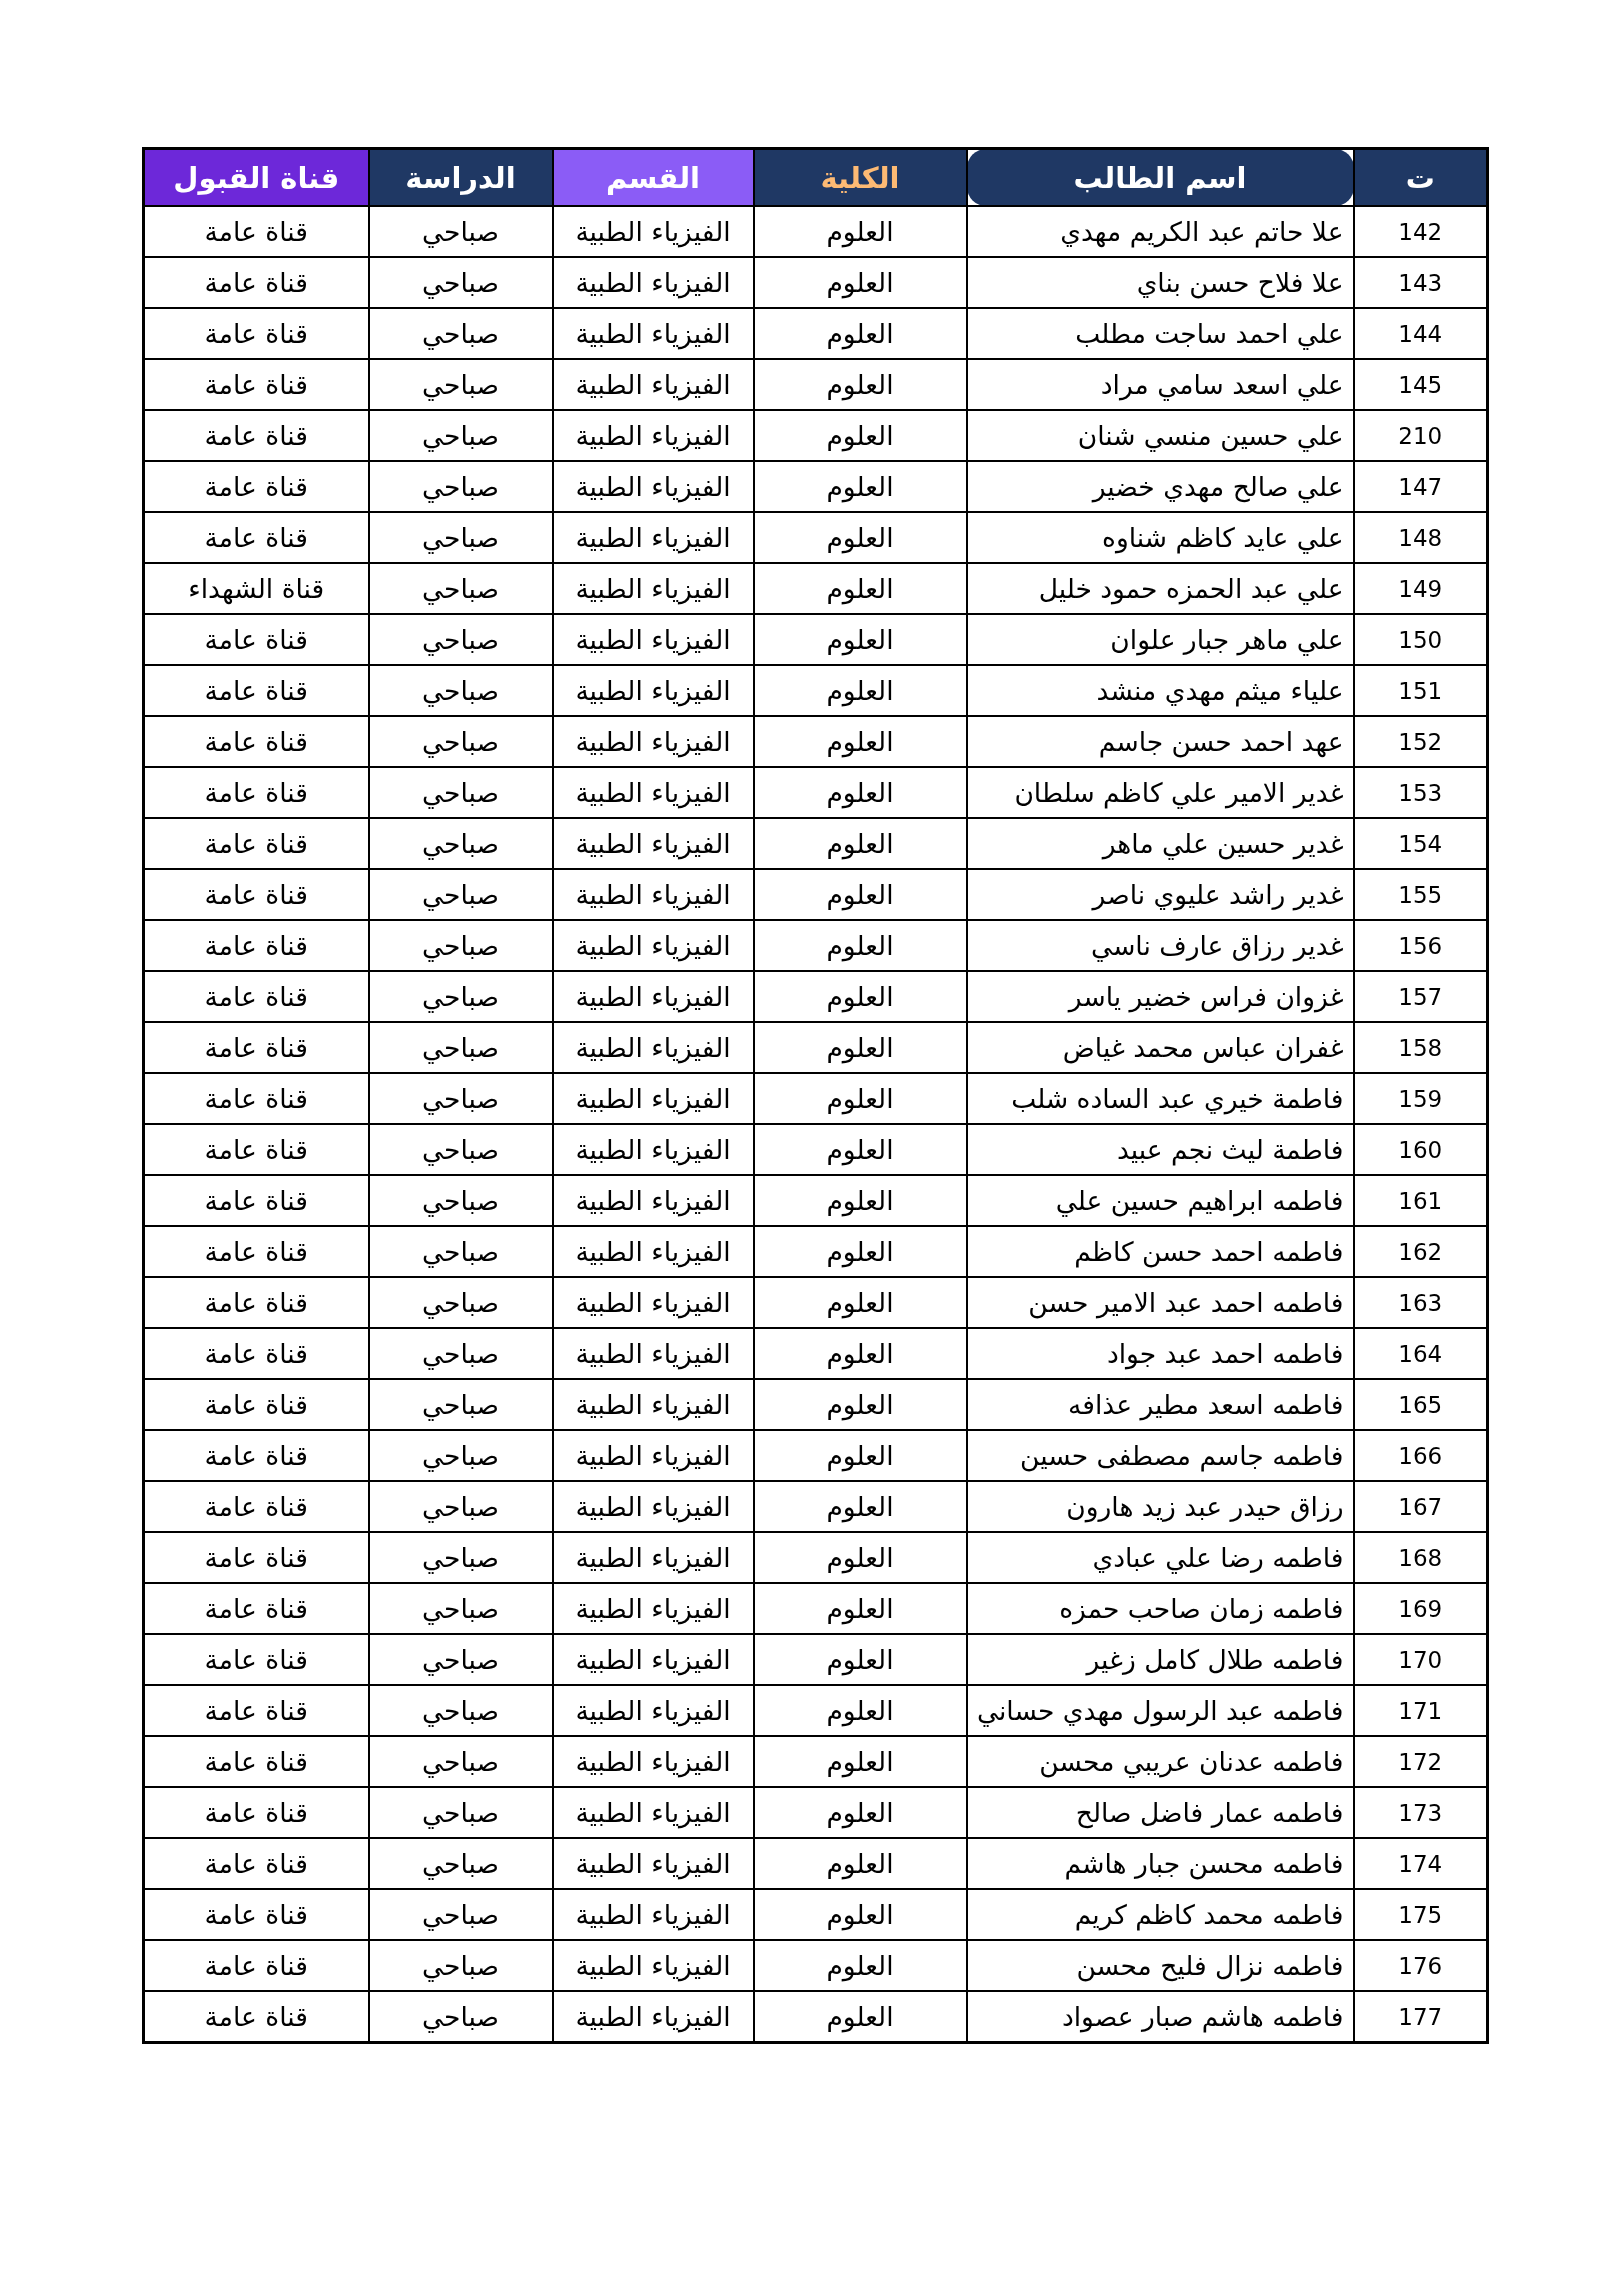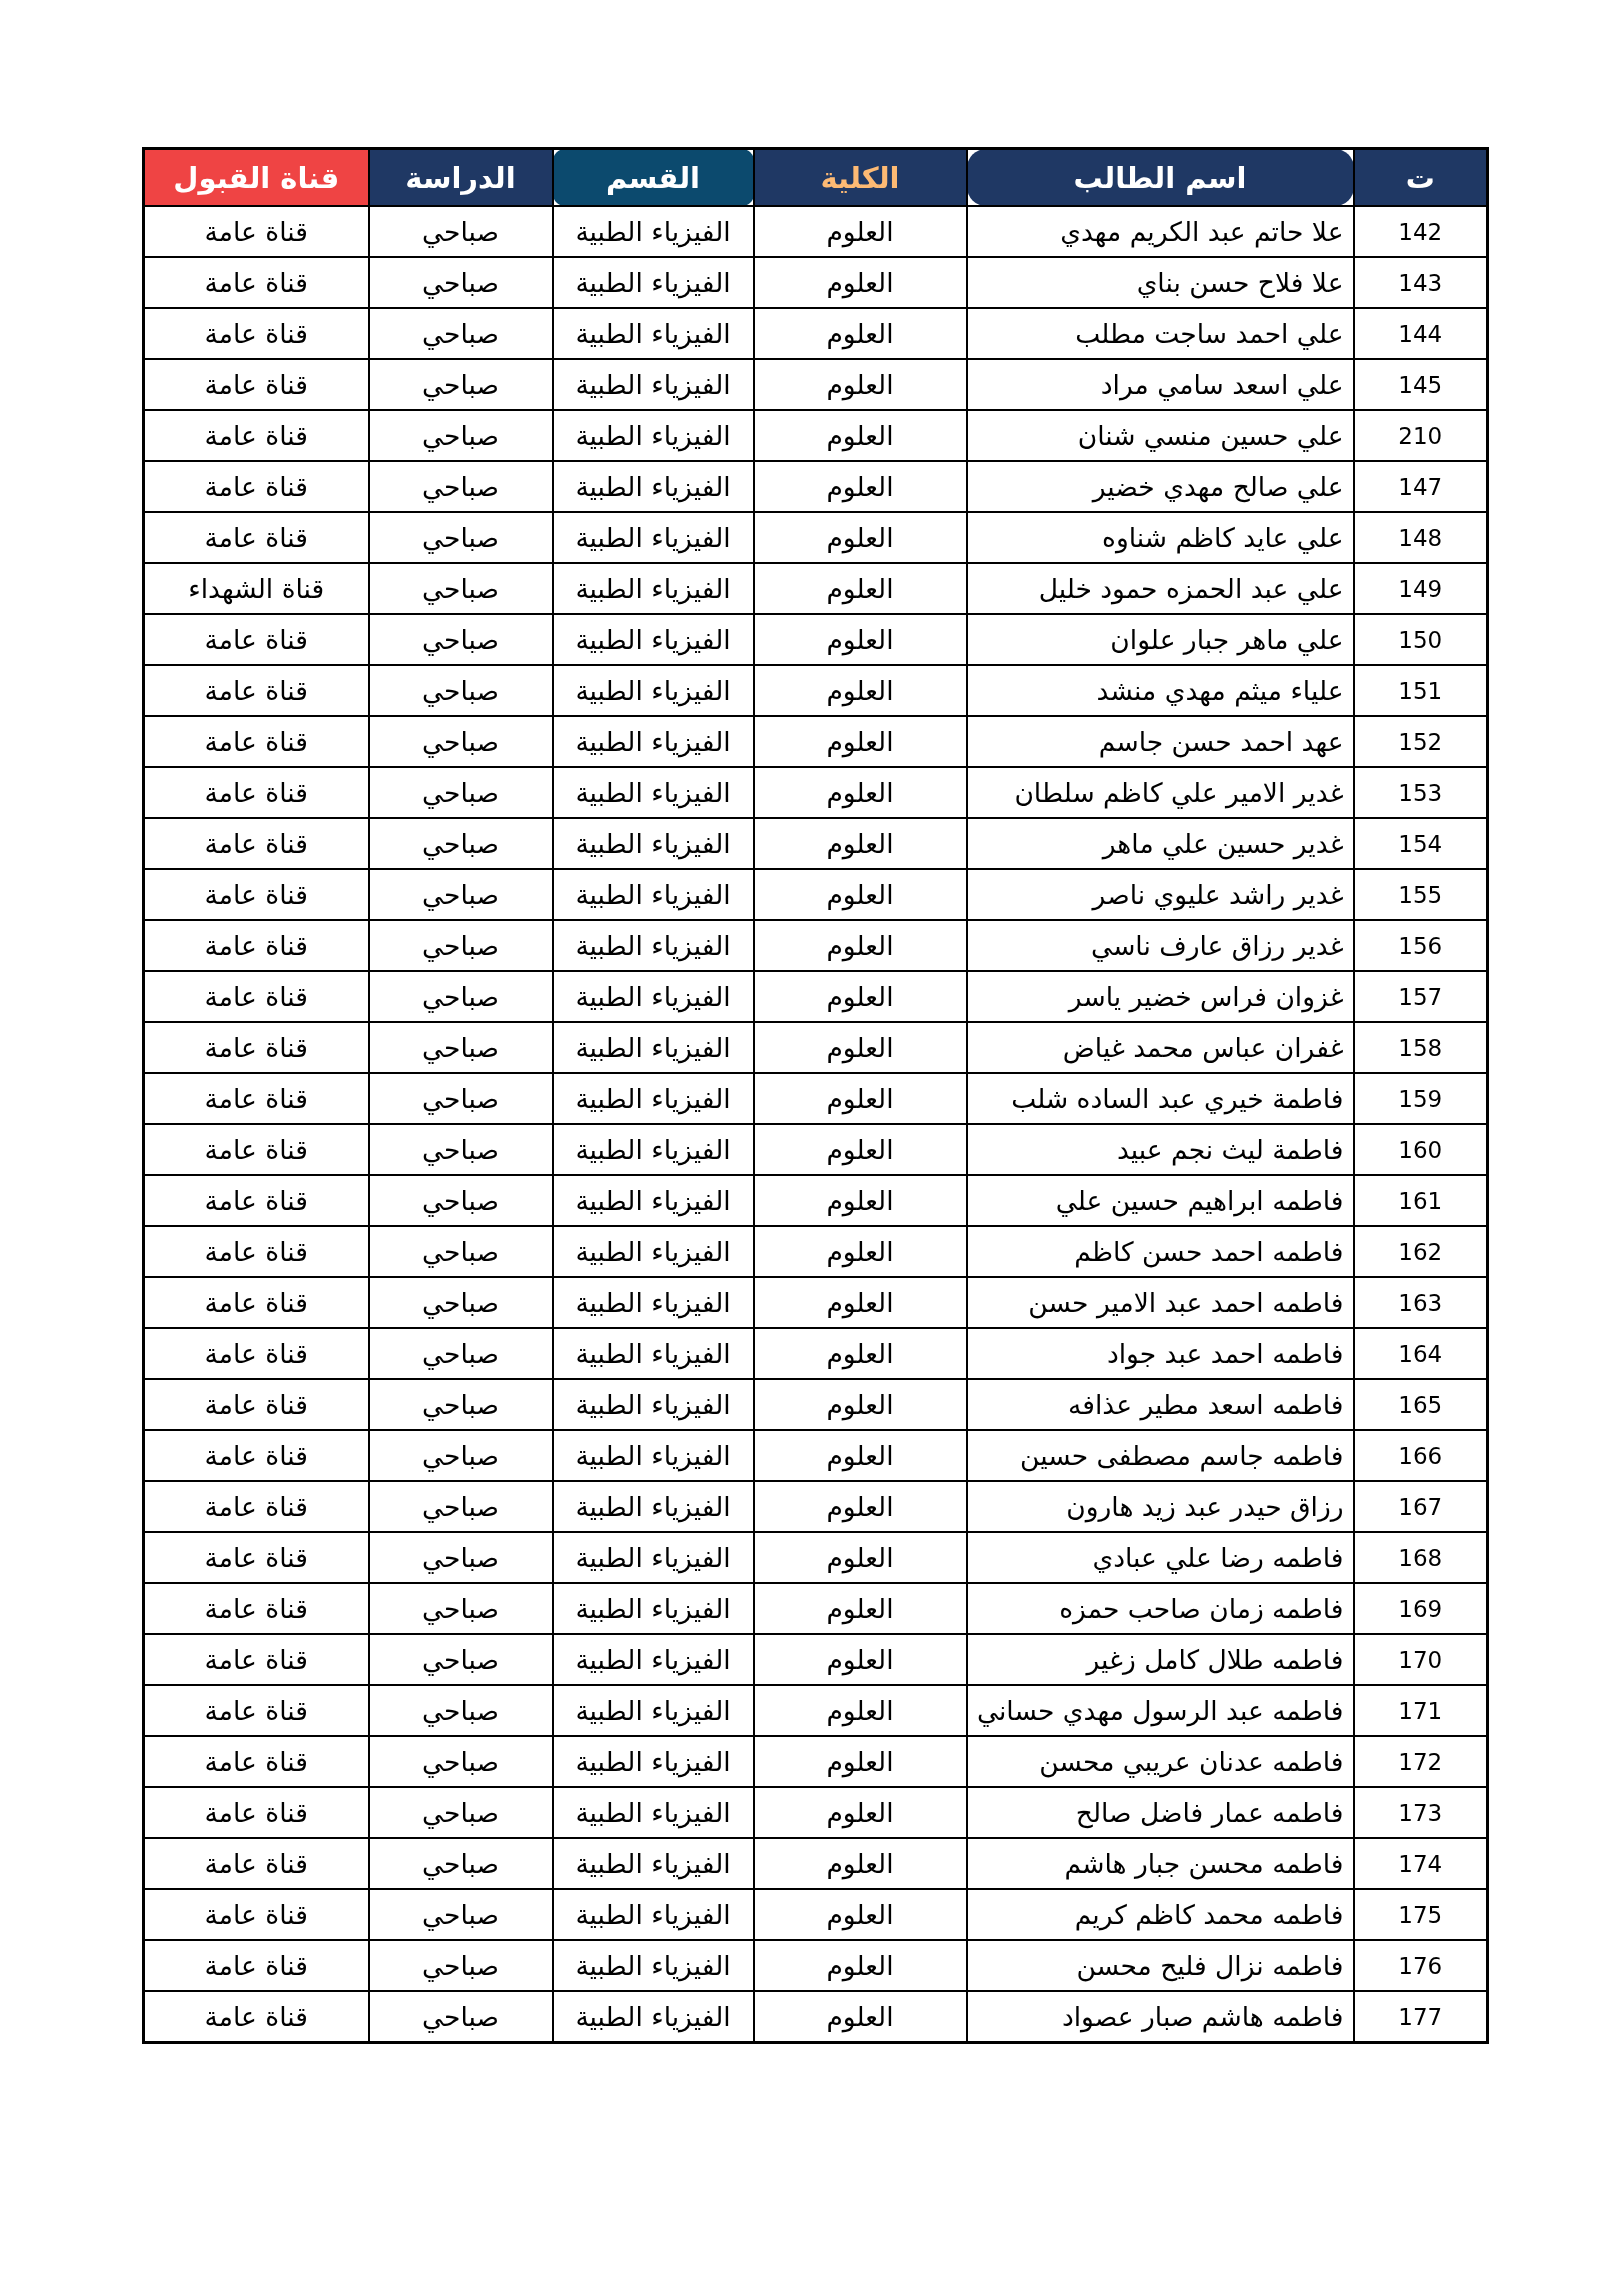--- a/index.html
+++ b/index.html
@@ -61,23 +61,23 @@
       <col style="width:213px">
       <col style="width:201px">
       <col style="width:184px">
       <col style="width:225px">
     </colgroup>
     <thead>
       <tr>
         <th style="background: rgb(31, 56, 100); color: rgb(255, 255, 255);">ت</th>
         <th style="background: rgb(31, 56, 100); color: rgb(255, 255, 255); border-radius: 19px;">اسم الطالب</th>
         <th style="background: rgb(31, 56, 100); color: #fdba74;">الكلية</th>
-        <th style="background: #0c4a6e; color: rgb(255, 255, 255); border-radius: 12px;">القسم</th>
+        <th style="background: #8b5cf6; color: rgb(255, 255, 255);">القسم</th>
         <th style="background: rgb(31, 56, 100); color: rgb(255, 255, 255); margin-left: 8px;">الدراسة</th>
-        <th style="background: #ef4444; color: rgb(255, 255, 255);">قناة القبول</th>
+        <th style="background: #6d28d9; color: rgb(255, 255, 255);">قناة القبول</th>
       </tr>
     </thead>
     <tbody id="rows">
         <tr>
           <td class="cell-no">142</td>
           <td class="cell-name">علا حاتم عبد الكريم مهدي</td>
           <td class="cell-college">العلوم</td>
           <td class="cell-dept">الفيزياء الطبية</td>
           <td class="cell-study">صباحي</td>
           <td class="cell-channel">قناة عامة</td>

